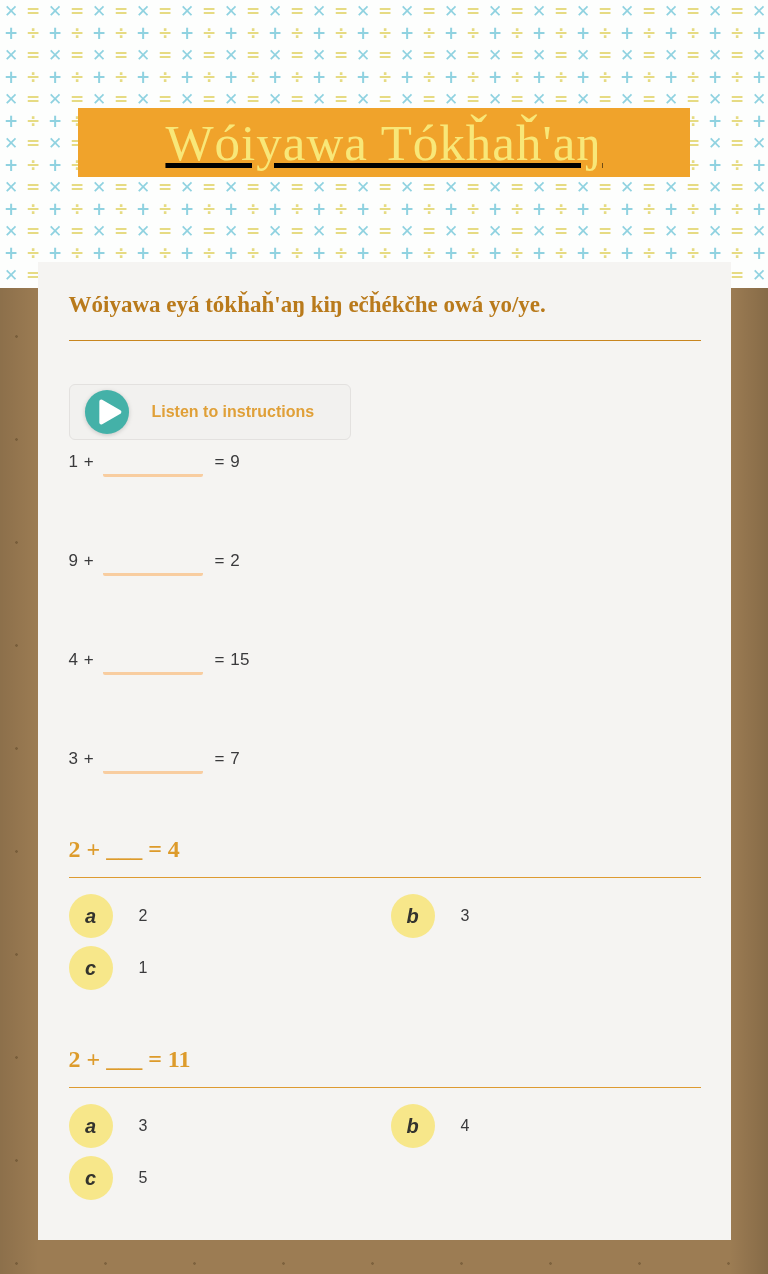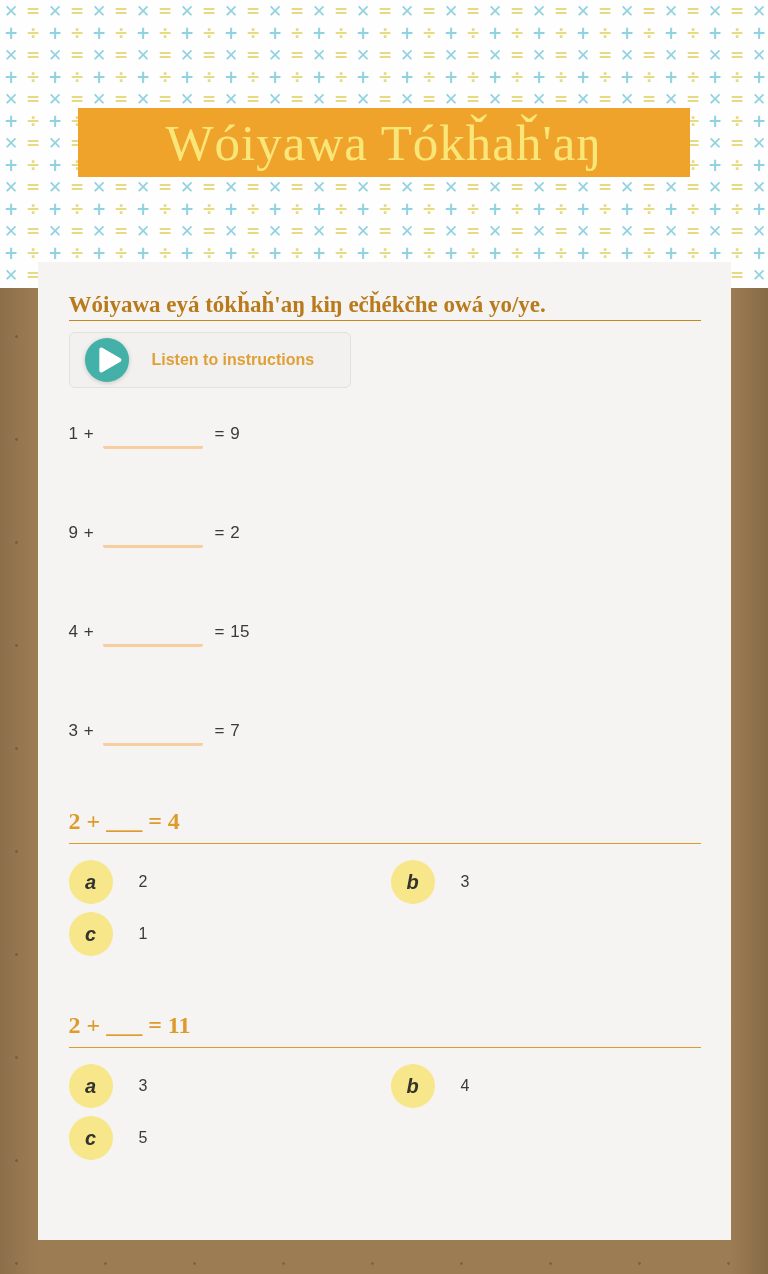--- a/index.html
+++ b/index.html
@@ -38,21 +38,21 @@
     font-family: "DejaVu Sans", sans-serif;
   }
   .prow span.b { color: var(--pattern_blue, #7ecbdc); }
   .prow span.y { color: var(--pattern_yellow, #e2d66e); }
 
   .banner {
     position: absolute;
     left: 78px; top: 108px;
     width: 612px; height: 69px;
     background: var(--banner_bg, #f0a32b);
-    display: flex; align-items: center; justify-content: center;
+    display: flex; align-items: center; justify-content: center; text-decoration: underline;
   }
   .banner h1 {
     font-family: "Liberation Serif", serif;
     font-weight: 400;
     font-size: 51px;
     letter-spacing: 1px;
     color: var(--banner_text, #f8e778);
     white-space: nowrap;
   }
 
@@ -65,34 +65,33 @@
     margin: -26px auto 0 auto;
     background: var(--panel_bg, #f5f4f2);
     padding: 30px 30px 0 31px;
   }
 
   .instructions {
     font-family: "Liberation Serif", serif;
     font-weight: 600;
     font-size: 23px;
     color: var(--heading_orange, #b97a1b);
-    padding-bottom: 2px;
+    padding-bottom: 22px;
     border-bottom: 1px solid var(--heading_rule, #c8861f);
-    margin-bottom: 11px;
+    margin-bottom: 43px;
   }
 
   .listen-btn {
     display: flex; align-items: center;
     width: 282px; height: 56px;
     background: var(--button_bg, #f2f1ef);
     border: 1px solid var(--button_border, #e3e1df);
     border-radius: 6px;
     padding-left: 14px;
     cursor: pointer;
-    margin-bottom: 24px;
   }
   .play-wrap { width: 46px; height: 46px; flex: 0 0 auto; filter: drop-shadow(0 1px 2px rgba(0,0,0,0.18)); }
   .listen-label {
     margin-left: 22px;
     font-size: 16px; font-weight: 600;
     color: var(--button_text, #e0a038);
   }
 
   .problem-row {
     display: flex; align-items: center;
@@ -111,21 +110,21 @@
     font-size: 16px; color: var(--text_dark, #3a3a3c);
     outline: none; text-align: center;
   }
 
   .mc-section { margin-bottom: 56px; }
   .mc-question {
     font-family: "Liberation Serif", serif;
     font-weight: 600;
     font-size: 24px;
     color: var(--question_orange, #dd9b2b);
-    padding-bottom: 8px;
+    padding-bottom: 14px;
     border-bottom: 1px solid var(--question_rule, #dd9a30);
   }
   .options {
     display: grid;
     grid-template-columns: 322px 1fr;
     row-gap: 8px;
     margin-top: 16px;
   }
   .option { display: flex; align-items: center; height: 44px; cursor: pointer; }
   .option-circle {

